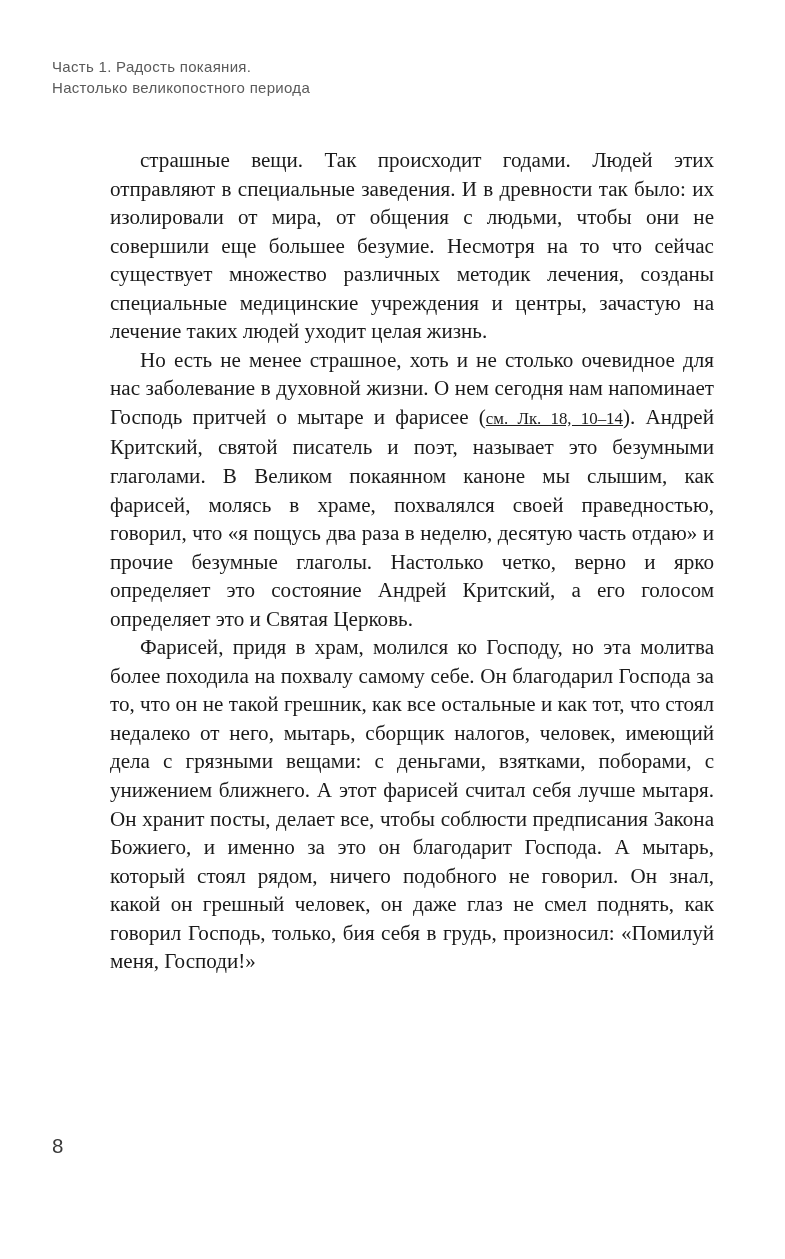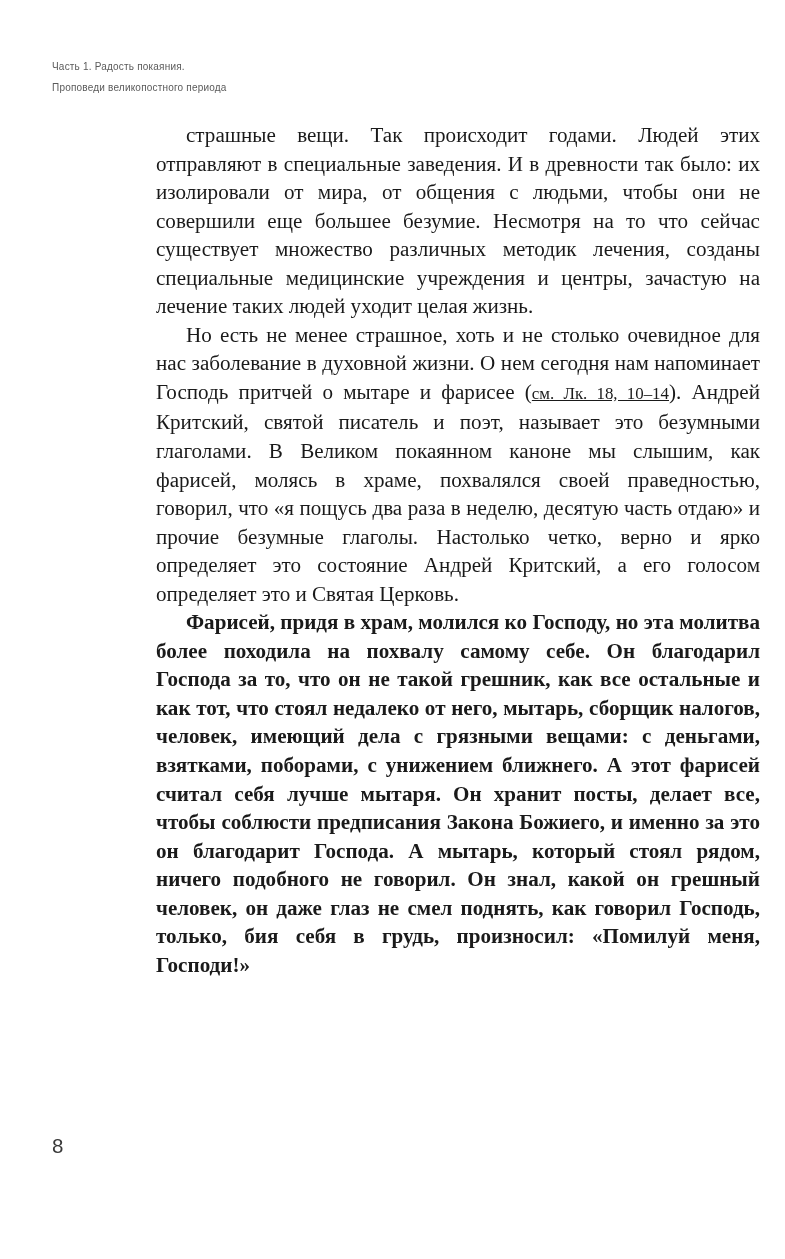--- a/index.html
+++ b/index.html
@@ -24,55 +24,53 @@
     box-sizing: border-box;
   }
 
   
   .running-header {
     position: absolute;
     left: 52px;
     top: 56px;
     width: 520px;
     font-family: "Liberation Sans", "DejaVu Sans", sans-serif;
-    font-size: 10px;
+    font-size: 15px;
     line-height: 21px;
     color: #5a5a5a;
     letter-spacing: 0.02em;
     font-weight: 400;
   }
   .running-header .hdr-line {
     display: block;
     white-space: nowrap;
   }
 
   
   .text-block {
     position: absolute;
     left: 110px;
-    top: 121px;
+    top: 146px;
     width: 604px;
     text-align: justify;
     text-justify: inter-word;
     font-size: 21.1px;
     line-height: 28.55px;
     color: #1a1a1a;
     hyphens: manual;
-    margin-left: 46px;
   }
 
   .text-block p {
     margin: 0;
     padding: 0;
     text-indent: 30px;
     text-align: justify;
   }
   .text-block p:last-child {
     text-align: justify;
-    font-weight: bold;
   }
   
 
   .cite {
     font-size: 0.80em;
     text-decoration: underline;
   }
 
   
   .folio {
@@ -86,21 +84,21 @@
     font-weight: 400;
   }
 </style>
 </head>
 <body>
 
 <div class="page">
 
   <div class="running-header">
     <span class="hdr-line">Часть 1. Радость покаяния.</span>
-    <span class="hdr-line">Проповеди великопостного периода</span>
+    <span class="hdr-line">Настолько великопостного периода</span>
   </div>
 
   <div class="text-block">
 
     <p><span>страшные вещи. Так происходит годами. Людей этих отправляют в специальные заведения. И в древности так было: их изолировали от мира, от общения с людьми, чтобы они не совершили еще большее безумие. Несмотря на то что сейчас существует множество различных методик лечения, созданы специальные медицинские учреждения и центры, зачастую на лечение таких людей уходит целая жизнь.</span></p>
 
     <p><span>Но есть не менее страшное, хоть и не столько очевидное для нас заболевание в духовной жизни. О нем сегодня нам напоминает Господь притчей о мытаре и фарисее </span><span>(</span><span class="cite">см. Лк. 18, 10–14</span><span>)</span><span>. Андрей Критский, святой писатель и поэт, называет это безумными глаголами. В Великом покаянном каноне мы слышим, как фарисей, молясь в храме, похвалялся своей праведностью, говорил, что «я пощусь два раза в неделю, десятую часть отдаю» и прочие безумные глаголы. Настолько четко, верно и ярко определяет это состояние Андрей Критский, а его голосом определяет это и Святая Церковь.</span></p>
 
     <p><span>Фарисей, придя в храм, молился ко Господу, но эта молитва более походила на похвалу самому себе. Он благодарил Господа за то, что он не такой грешник, как все остальные и как тот, что стоял недалеко от него, мытарь, сборщик налогов, человек, имеющий дела с грязными вещами: с деньгами, взятками, поборами, с унижением ближнего. А этот фарисей считал себя лучше мытаря. Он хранит посты, делает все, чтобы соблюсти предписания Закона Божиего, и именно за это он благодарит Господа. А мытарь, который стоял рядом, ничего подобного не говорил. Он знал, какой он грешный человек, он даже глаз не смел поднять, как говорил Господь, только, бия себя в грудь, произносил: «Помилуй меня, Господи!»</span></p>
 

